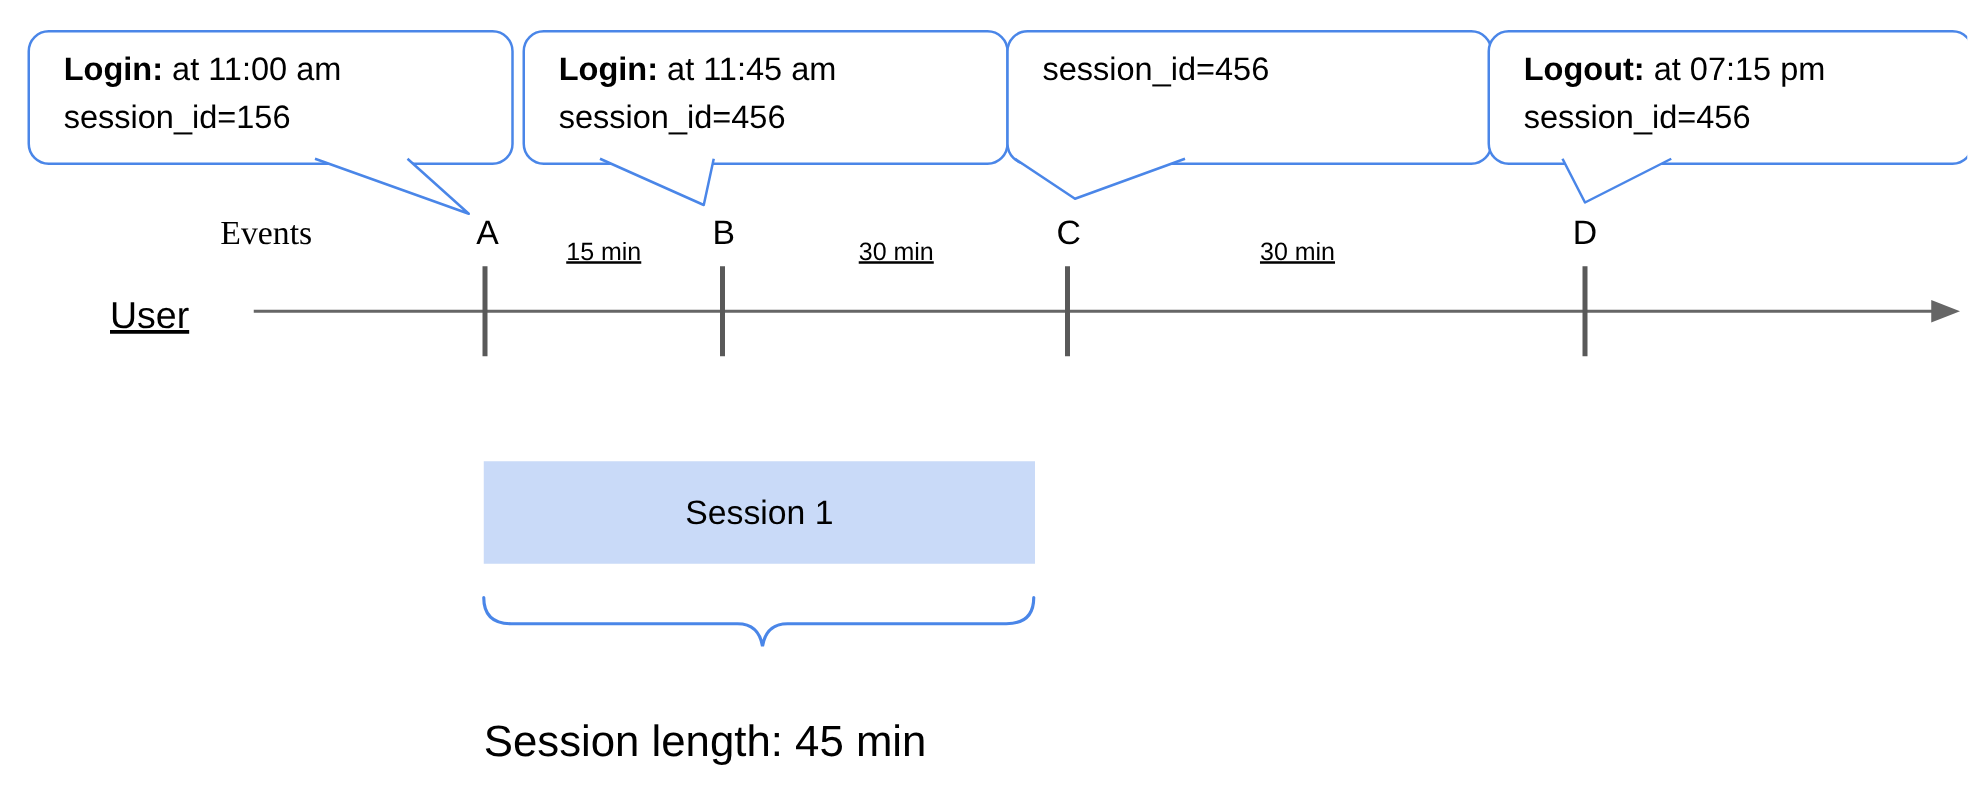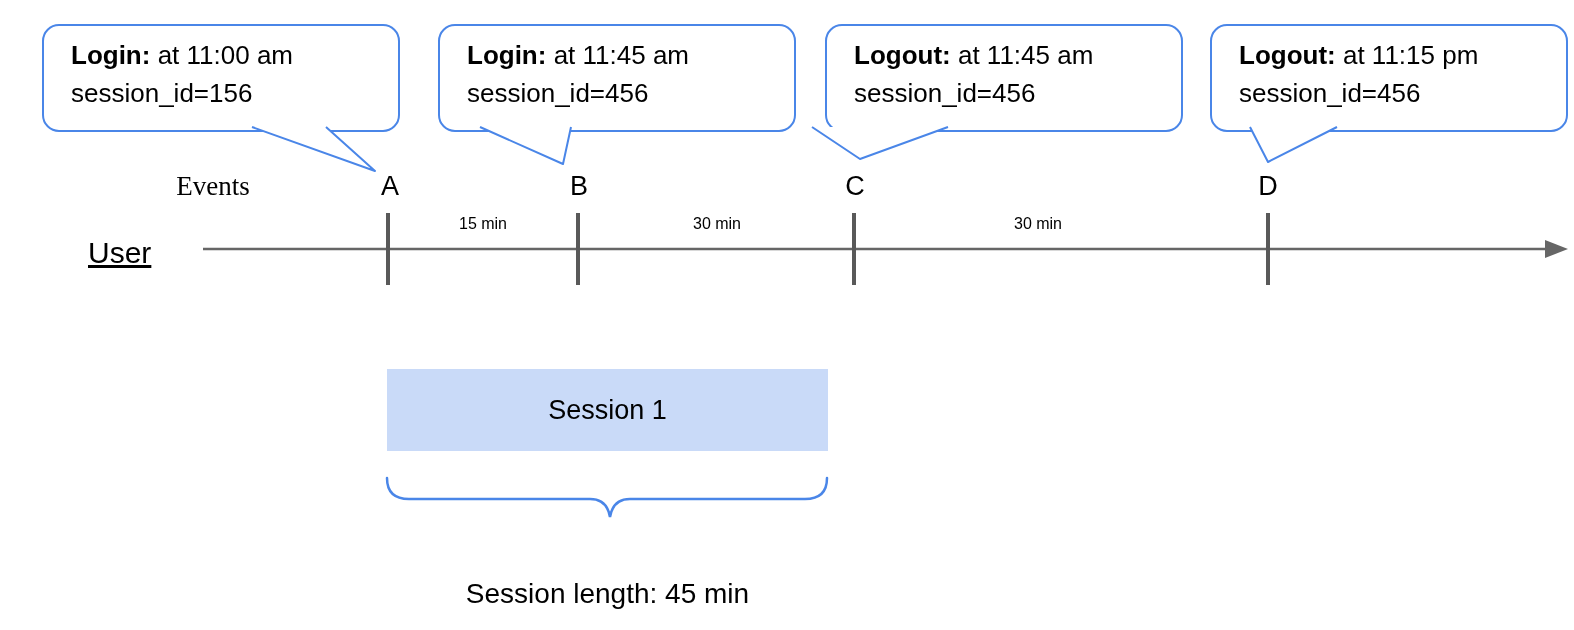--- a/index.html
+++ b/index.html
@@ -13,64 +13,64 @@
   body{font-family:"Liberation Sans", sans-serif;color:var(--text,#000);}
   .canvas{
     position:relative;
     width:1574px;height:630px;
     background:#ffffff;
     overflow:hidden;
   }
   
   .bubble{
     position:absolute;
-    top:24px;height:108px;width:358px;
+    top:24px;height:108px;width:389px;
     box-sizing:border-box;
     background:#ffffff;
     border:2px solid var(--accent,#4a86e8);
     border-radius:17px;
     padding:10px 10px 0 27px;
     font-size:26px;line-height:38px;
     z-index:1;
-    margin-left:20px;
   }
   .bubble .bold{font-weight:bold;}
   .bubble-1{left:22px;}
   .bubble-2{left:418px;}
   .bubble-3{left:805px;}
   .bubble-4{left:1190px;}
   
   .evt{
     position:absolute;top:171px;
     transform:translateX(-50%);
     font-size:27px;line-height:30px;
     white-space:nowrap;
   }
   
   .ival{
-    position:absolute;top:210px;
+    position:absolute;top:188px;
     transform:translateX(-50%);
-    font-size:16px;line-height:28px;
+    font-size:20px;line-height:28px;
     white-space:nowrap;
+    text-decoration:underline;
   }
   
   .axis-label{
     position:absolute;left:88px;top:236px;
     font-size:30px;line-height:34px;text-decoration:underline;
   }
   
   .session-bar{
     position:absolute;left:387px;top:369px;width:441px;height:82px;
     background:var(--bar-fill,#c9daf8);
     display:flex;align-items:center;justify-content:center;
     font-size:27px;
   }
   .caption{
     position:absolute;left:387px;top:578px;width:441px;
-    text-align:center;font-size:28px;line-height:32px;
+    font-size:35px;line-height:32px;
     white-space:nowrap;
   }
   
   svg.overlay{
     position:absolute;left:0;top:0;
     z-index:2;
     pointer-events:none;
   }
   .tail{fill:#ffffff;stroke:var(--accent,#4a86e8);stroke-width:2;stroke-linejoin:round;}
   .axis-line{stroke:var(--axis,#666);stroke-width:2.5;}
@@ -85,25 +85,24 @@
 
   <div class="bubble bubble-1">
     <div><span class="bold">Login:</span><span> at 11:00 am</span></div>
     <div>session_id=156</div>
   </div>
   <div class="bubble bubble-2">
     <div><span class="bold">Login:</span><span> at 11:45 am</span></div>
     <div>session_id=456</div>
   </div>
   <div class="bubble bubble-3">
-    <div><span class="bold">Logout:</span><span> at 11:45 am</span></div>
     <div>session_id=456</div>
   </div>
   <div class="bubble bubble-4">
-    <div><span class="bold">Logout:</span><span> at 11:15 pm</span></div>
+    <div><span class="bold">Logout:</span><span> at 07:15 pm</span></div>
     <div>session_id=456</div>
   </div>
 
   <div class="evt" style="left:213px;font-family:Liberation Serif, serif;">Events</div>
   <div class="evt" style="left:390px;">A</div>
   <div class="evt" style="left:579px;">B</div>
   <div class="evt" style="left:855px;">C</div>
   <div class="evt" style="left:1268px;">D</div>
 
   <div class="ival" style="left:483px;">15 min</div>

